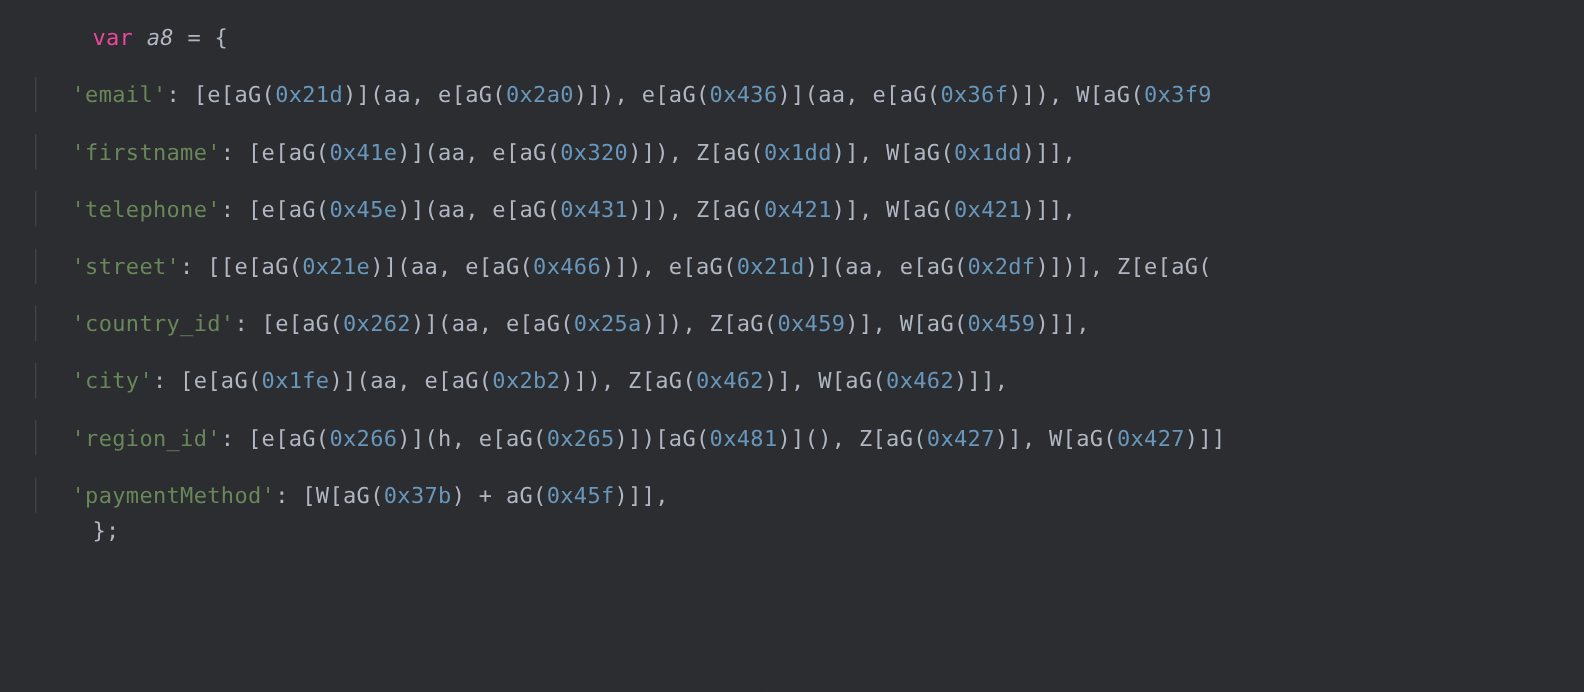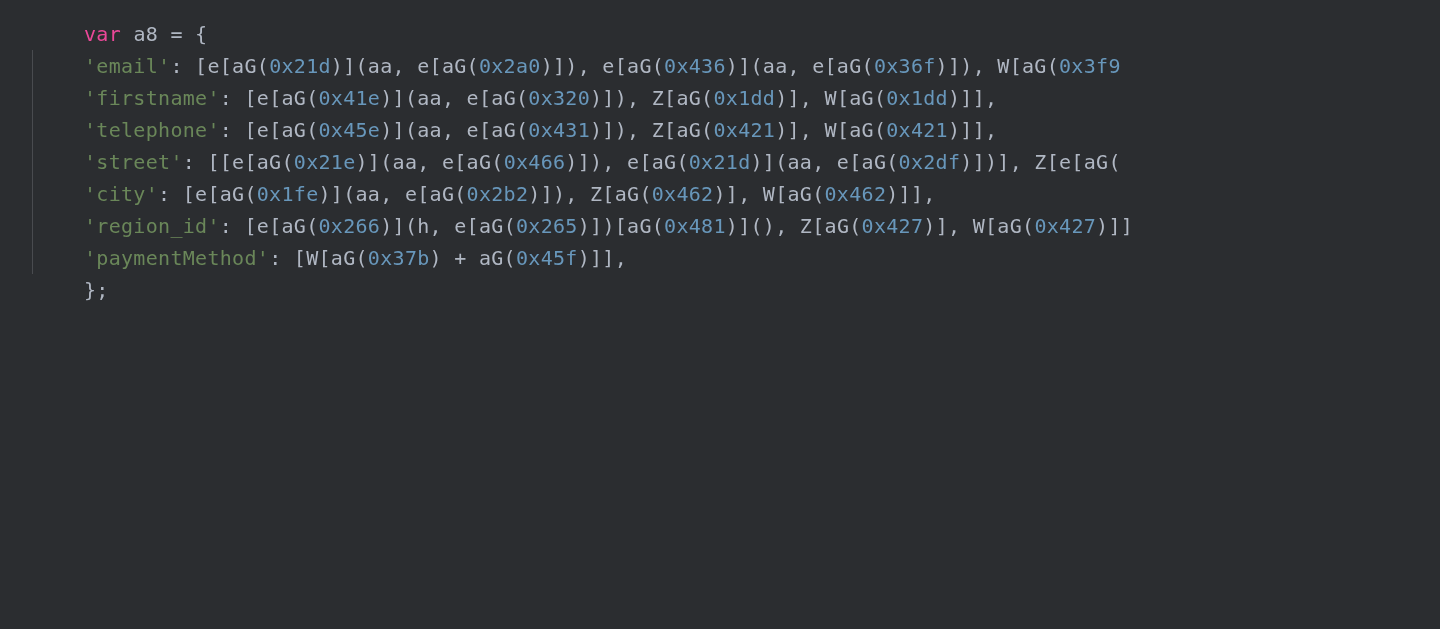--- a/index.html
+++ b/index.html
@@ -29,25 +29,26 @@
     background: #2b2d30;
   }
   .code {
     padding: 18px 0 0 84px;
     letter-spacing: 0.3px;
   }
   .line { display: block; }
   .indent1 { padding-left: 52px; }
   .indent-guide {
     border-left: 1px solid #494b4f;
-    padding-left: 51px;
+    padding-left: 32px;
     margin-left: -52px;
+    margin-top: 20px;
   }
   .k-var { color: #ec4899; }
-  .k-id  { color: #b0b7c3; }
+  .k-id  { color: #b0b7c3; font-style: italic; }
   .k-op  { color: #b0b7c3; }
   .k-str { color: #6a8759; }
   .k-num { color: #6897bb; }
   .k-pun { color: #b0b7c3; }
 </style>
 </head>
 <body>
 
 <div class="editor">
   <div class="gutter"></div>
@@ -60,20 +61,21 @@
 
     <span class="line indent1 indent-guide"><span class="k-str">'email'</span><span class="k-pun">: [e[aG(</span><span class="k-num">0x21d</span><span class="k-pun">)](aa, e[aG(</span><span class="k-num">0x2a0</span><span class="k-pun">)]), e[aG(</span><span class="k-num">0x436</span><span class="k-pun">)](aa, e[aG(</span><span class="k-num">0x36f</span><span class="k-pun">)]), W[aG(</span><span class="k-num">0x3f9</span><span class="k-pun"></span></span>
 
     <span class="line indent1 indent-guide"><span class="k-str">'firstname'</span><span class="k-pun">: [e[aG(</span><span class="k-num">0x41e</span><span class="k-pun">)](aa, e[aG(</span><span class="k-num">0x320</span><span class="k-pun">)]), Z[aG(</span><span class="k-num">0x1dd</span><span class="k-pun">)], W[aG(</span><span class="k-num">0x1dd</span><span class="k-pun">)]],</span></span>
 
 
     <span class="line indent1 indent-guide"><span class="k-str">'telephone'</span><span class="k-pun">: [e[aG(</span><span class="k-num">0x45e</span><span class="k-pun">)](aa, e[aG(</span><span class="k-num">0x431</span><span class="k-pun">)]), Z[aG(</span><span class="k-num">0x421</span><span class="k-pun">)], W[aG(</span><span class="k-num">0x421</span><span class="k-pun">)]],</span></span>
 
     <span class="line indent1 indent-guide"><span class="k-str">'street'</span><span class="k-pun">: [[e[aG(</span><span class="k-num">0x21e</span><span class="k-pun">)](aa, e[aG(</span><span class="k-num">0x466</span><span class="k-pun">)]), e[aG(</span><span class="k-num">0x21d</span><span class="k-pun">)](aa, e[aG(</span><span class="k-num">0x2df</span><span class="k-pun">)])], Z[e[aG(</span></span>
 
+    <span class="line indent1 indent-guide"><span class="k-str">'country_id'</span><span class="k-pun">: [e[aG(</span><span class="k-num">0x262</span><span class="k-pun">)](aa, e[aG(</span><span class="k-num">0x25a</span><span class="k-pun">)]), Z[aG(</span><span class="k-num">0x459</span><span class="k-pun">)], W[aG(</span><span class="k-num">0x459</span><span class="k-pun">)]],</span></span>
 
 
     <span class="line indent1 indent-guide"><span class="k-str">'city'</span><span class="k-pun">: [e[aG(</span><span class="k-num">0x1fe</span><span class="k-pun">)](aa, e[aG(</span><span class="k-num">0x2b2</span><span class="k-pun">)]), Z[aG(</span><span class="k-num">0x462</span><span class="k-pun">)], W[aG(</span><span class="k-num">0x462</span><span class="k-pun">)]],</span></span>
 
     <span class="line indent1 indent-guide"><span class="k-str">'region_id'</span><span class="k-pun">: [e[aG(</span><span class="k-num">0x266</span><span class="k-pun">)](h, e[aG(</span><span class="k-num">0x265</span><span class="k-pun">)])[aG(</span><span class="k-num">0x481</span><span class="k-pun">)](), Z[aG(</span><span class="k-num">0x427</span><span class="k-pun">)], W[aG(</span><span class="k-num">0x427</span><span class="k-pun">)]]</span></span>
 
     <span class="line indent1 indent-guide"><span class="k-str">'paymentMethod'</span><span class="k-pun">: [W[aG(</span><span class="k-num">0x37b</span><span class="k-pun">) + aG(</span><span class="k-num">0x45f</span><span class="k-pun">)]],</span></span>
 
 
 

